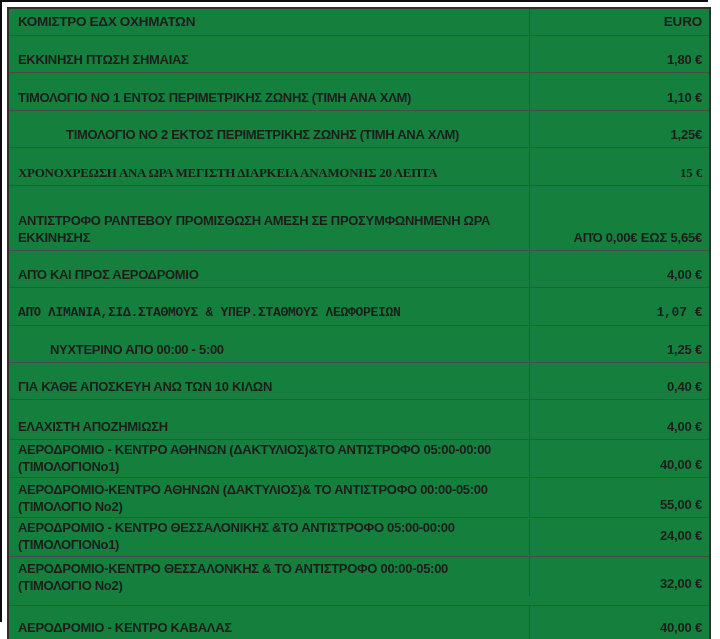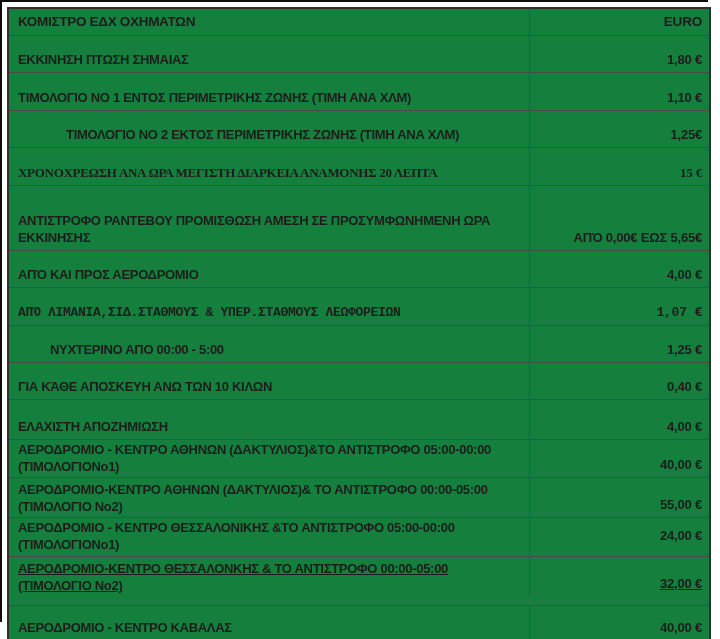--- a/index.html
+++ b/index.html
@@ -57,21 +57,21 @@
   .r4  { height: 65px; }
   .r5  { height: 37px; }
   .r6  { height: 38px; font-family: Liberation Mono, monospace; }
   .r7  { height: 37px; padding-left: 32px; }
   .r8  { height: 37px; }
   .r9  { height: 40px; }
   .r10 { height: 38px; }
   .r10 .cell-label, .r11 .cell-label, .r12 .cell-label, .r13 .cell-label { padding-bottom: 2px; }
   .r11 { height: 40px; }
   .r12 { height: 39px; align-items: center; }
-  .r13 { height: 40px; text-decoration: underline; }
+  .r13 { height: 40px; }
   .r14 { height: 35px; margin-top: 9px; }
   .lbl2:empty { display: none; }
 </style>
 </head>
 <body>
 
 <div class="artifact-top"></div>
 <div class="artifact-left"></div>
 
 <div class="fare-table">

